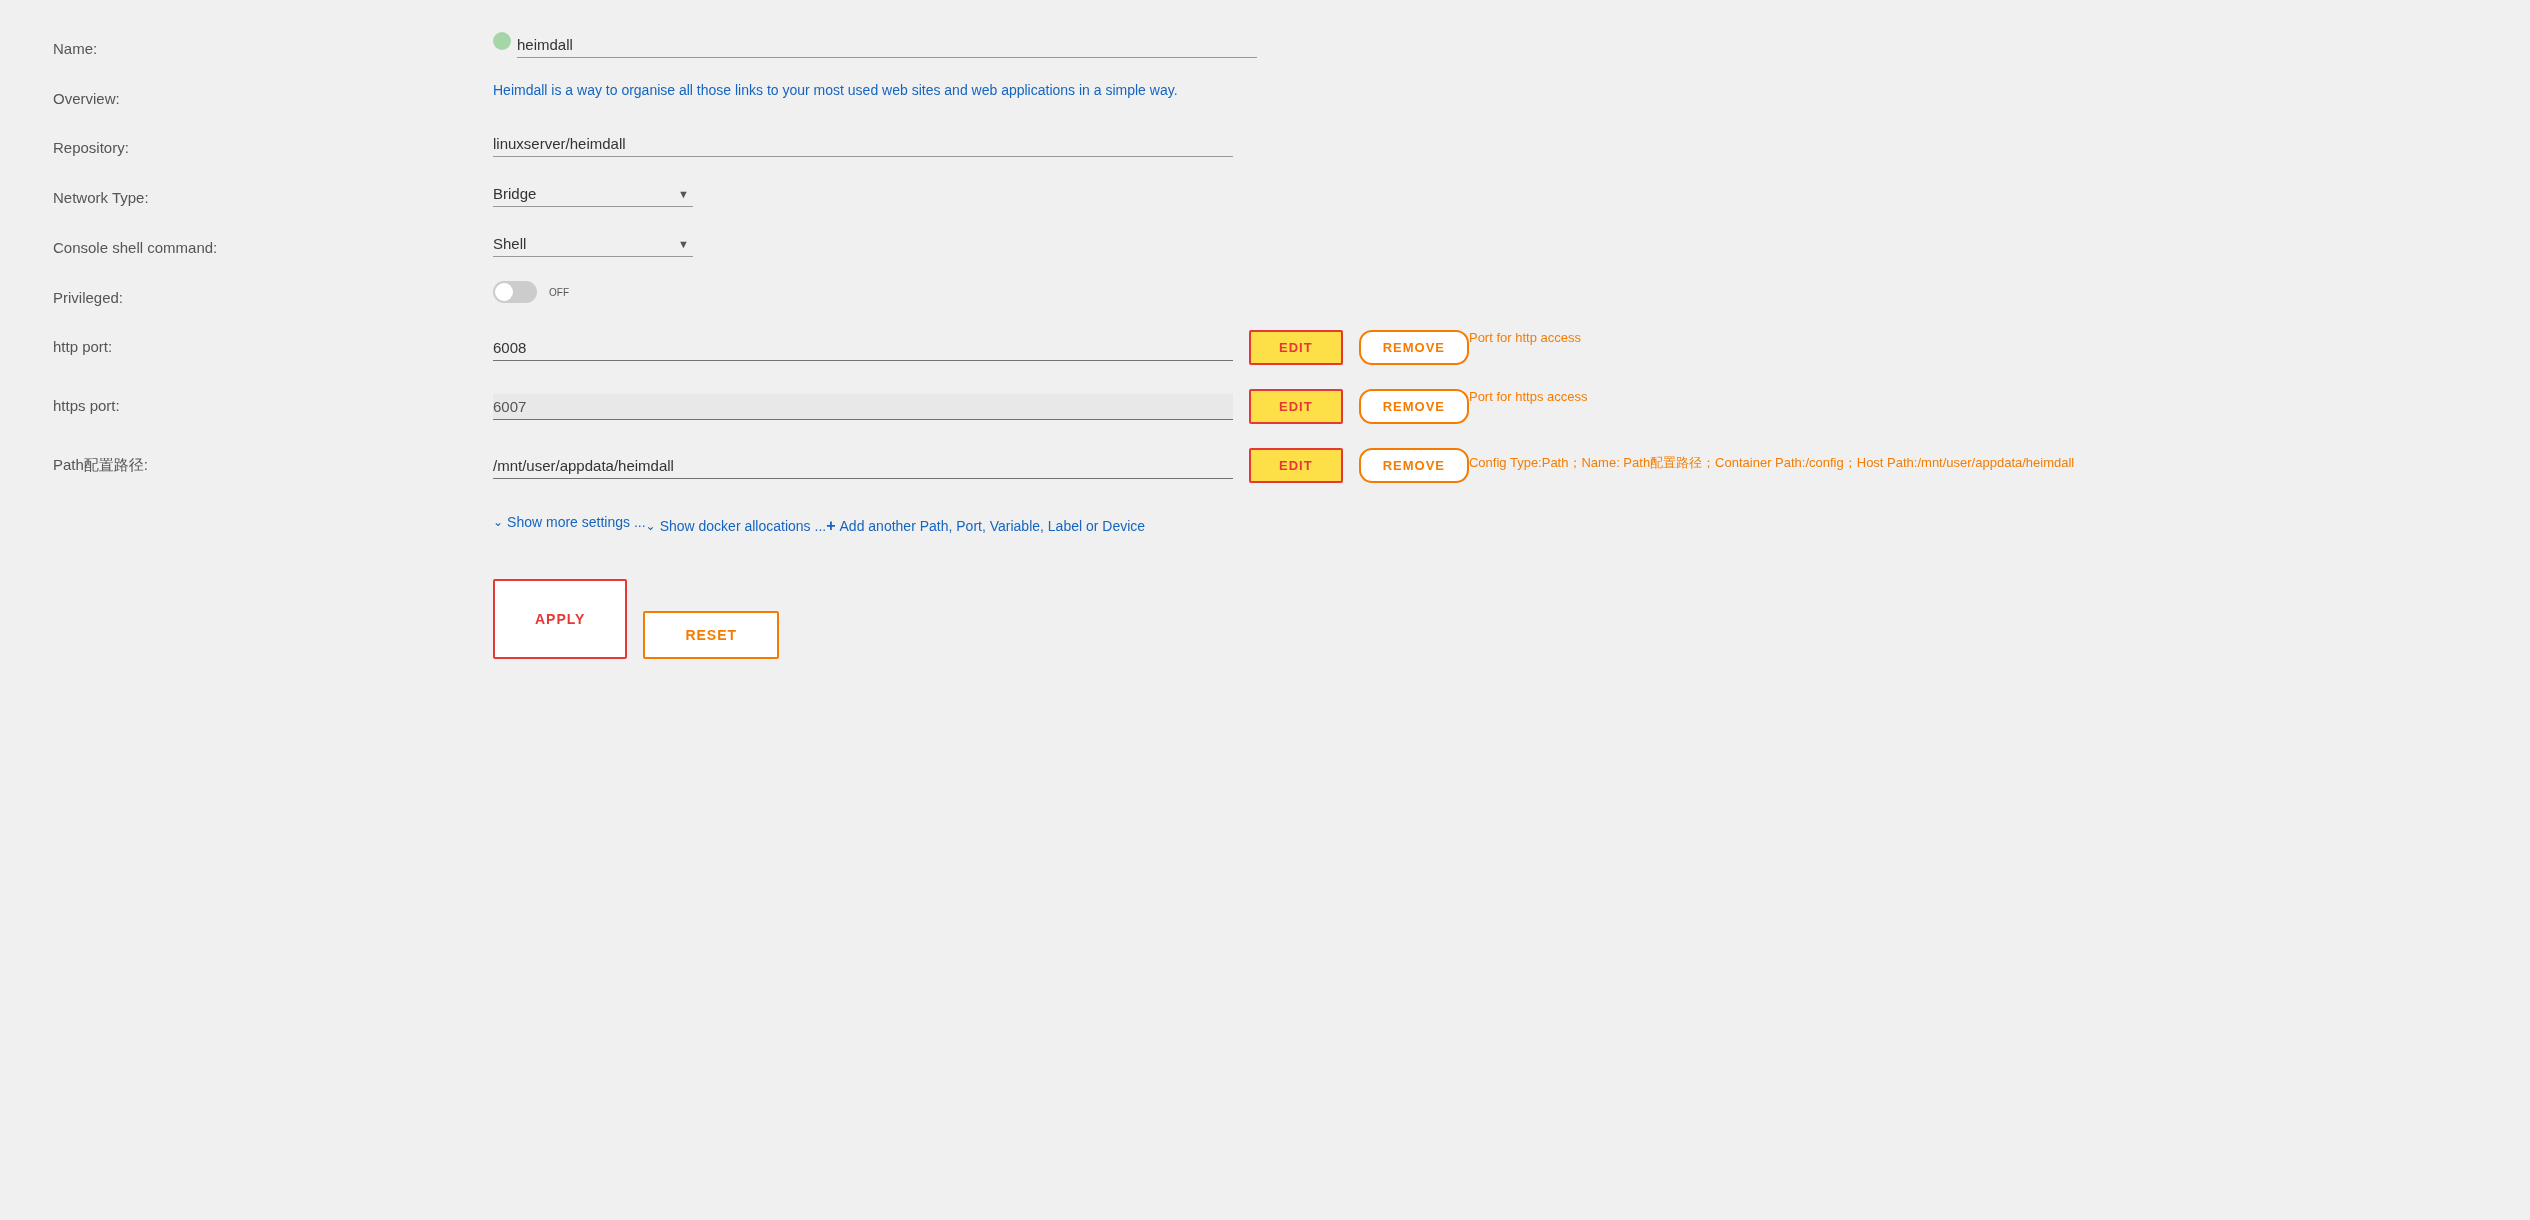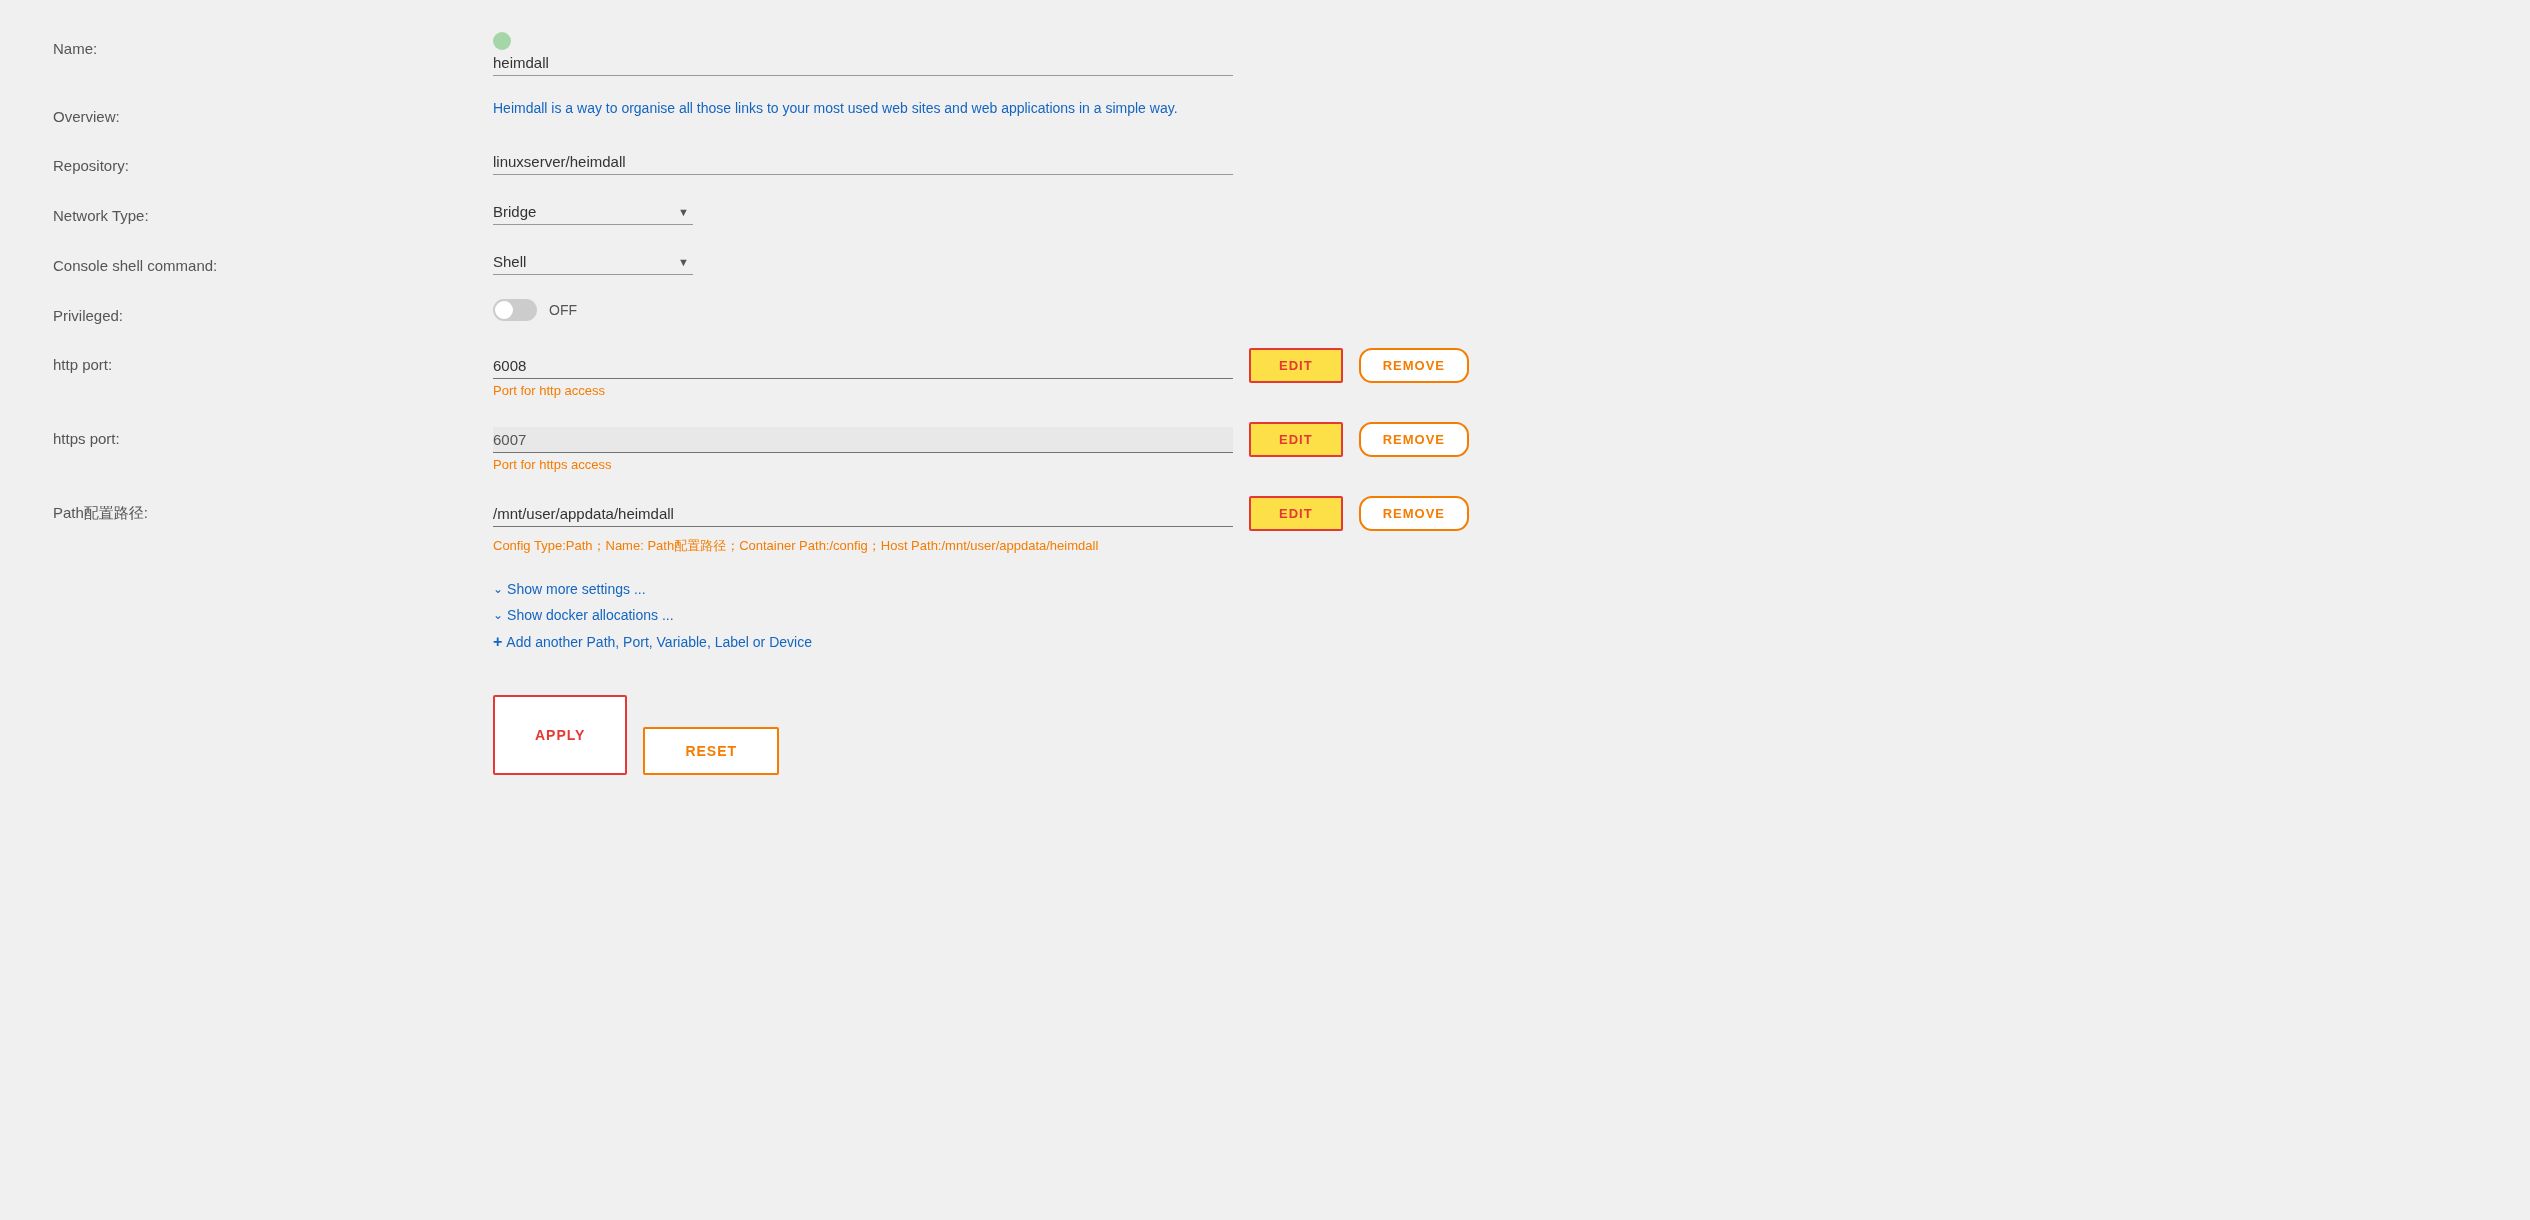--- a/index.html
+++ b/index.html
@@ -27,21 +27,21 @@
     .label-col {
       width: 440px;
       flex-shrink: 0;
       font-size: 15px;
       color: #555;
       padding-top: 8px;
     }
     .field-col {
       flex: 1;
       display: flex;
-      flex-direction: column;
+      flex-direction: row;
     }
     .text-input {
       width: 740px;
       border: none;
       border-bottom: 1px solid #999;
       background: transparent;
       font-size: 15px;
       padding: 4px 0;
       outline: none;
       color: #333;
@@ -106,21 +106,21 @@
       position: absolute;
       width: 18px;
       height: 18px;
       left: 2px;
       top: 2px;
       background: white;
       border-radius: 50%;
       transition: 0.2s;
     }
     .toggle-label {
-      font-size: 14px;
+      font-size: 10px;
       color: #555;
     }
     .port-row {
       display: flex;
       align-items: center;
       gap: 16px;
     }
     .port-input {
       width: 740px;
       border: none;

